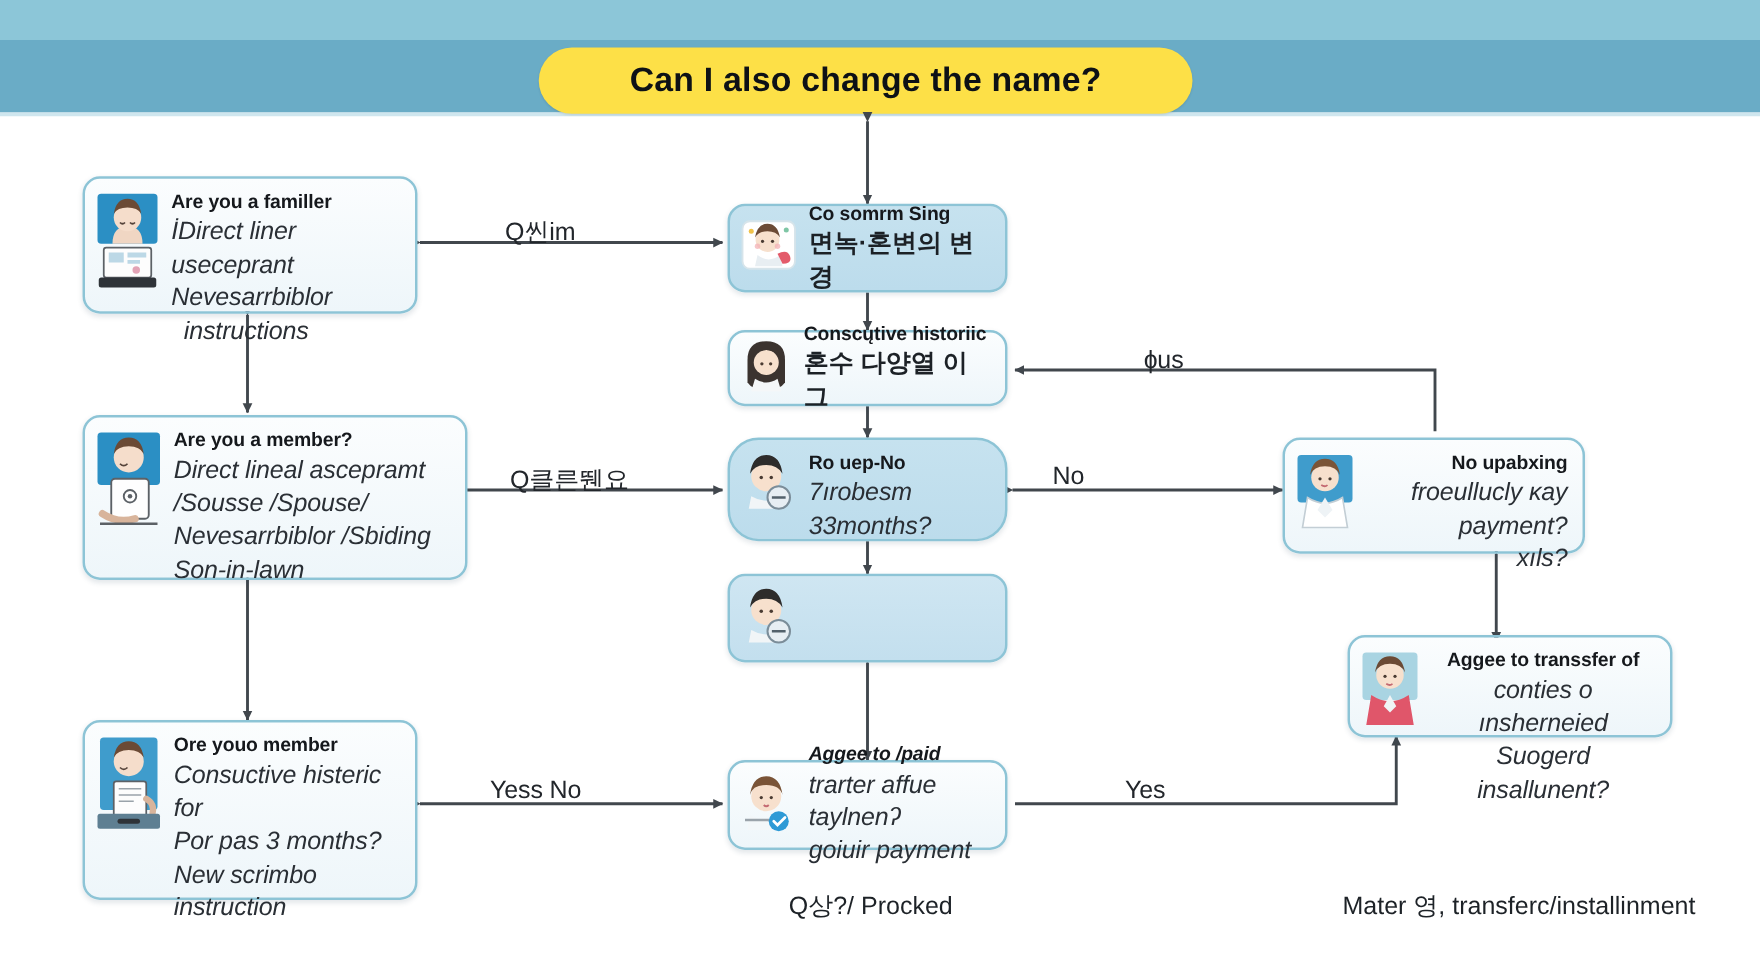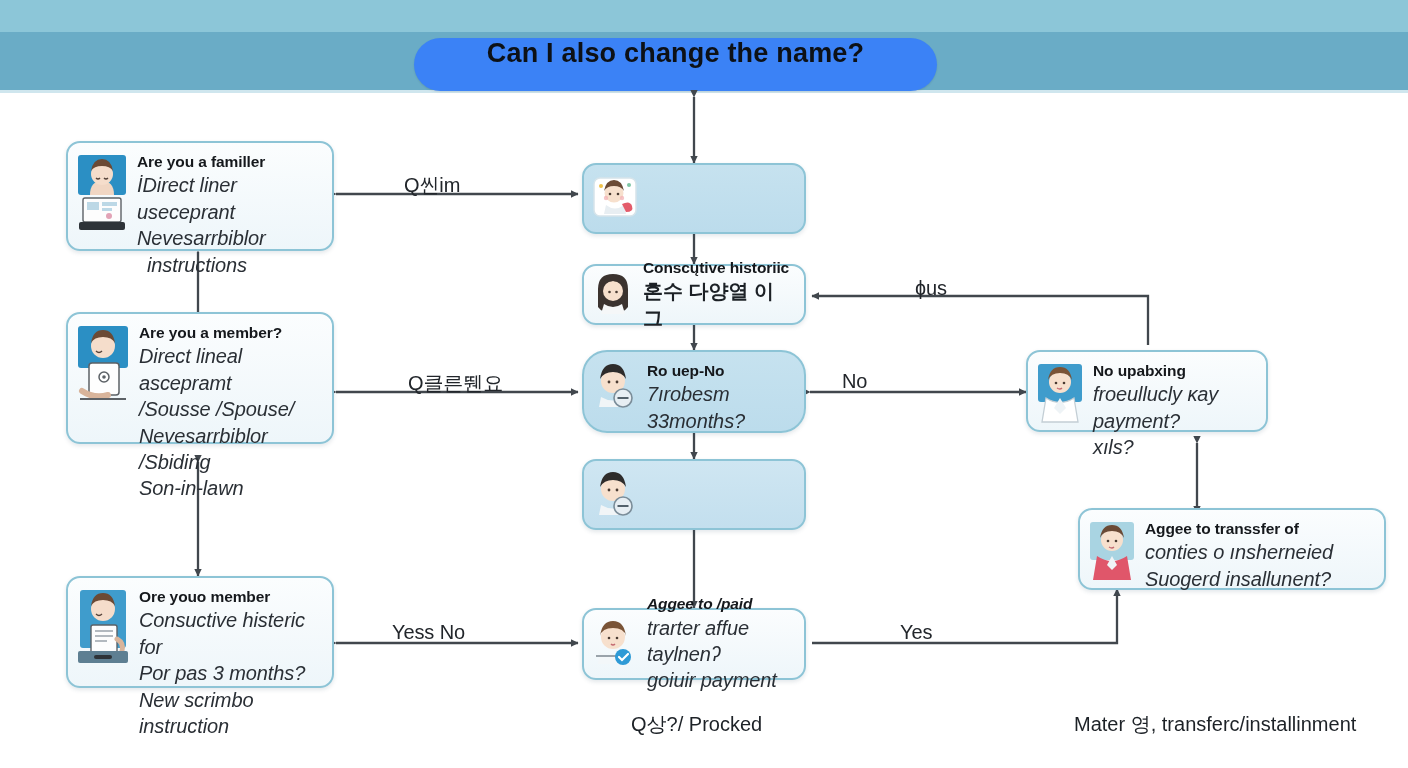--- a/index.html
+++ b/index.html
@@ -12,23 +12,23 @@
   }
   #canvas{position:relative;width:1408px;height:768px;}
 
   
   .band{position:absolute;left:0;width:1408px;}
   .band-top{top:0;height:32px;background:#8cc6d8;}
   .band-mid{top:32px;height:58px;background:#6aacc6;}
   .band-bottom-line{top:90px;height:3px;background:#cfe6ee;}
 
   .title-pill{
-    position:absolute;left:414px;top:38px;width:523px;height:53px;
-    background:#3b82f6;border-radius:27px;
-    display:flex;justify-content:center;
+    position:absolute;left:431px;top:38px;width:523px;height:53px;
+    background:#fde047;border-radius:27px;
+    display:flex;align-items:center;justify-content:center;
     box-shadow:0 1px 2px rgba(0,0,0,.10);
   }
   .title-pill span{
     font-size:27px;font-weight:bold;color:#0d1116;letter-spacing:.2px;
     white-space:nowrap;
   }
 
   
   #wires{position:absolute;left:0;top:0;width:1408px;height:768px;}
 
@@ -146,21 +146,21 @@
       </svg>
     </span>
     <span class="txt">
       <span class="hd" style="display: block;">Are you a familler</span>
       <span class="sub">İDirect liner useceprant</span><br>
       <span class="sub">Nevesarrbiblor</span><br>
       <span class="sub" style="padding-left:10px;display:inline-block;">instructions</span>
     </span>
   </div>
 
-  <div class="node" style="left:66px;top:312px;width:268px;height:132px;">
+  <div class="node" style="left:66px;top:332px;width:308px;height:132px;">
     <span class="avatar">
       <svg width="54" height="84" viewBox="0 0 54 84">
         <rect x="2" y="1" width="50" height="42" rx="3" fill="#2b8fc4"></rect>
         <circle cx="27" cy="21" r="12" fill="#f5ddcb"></circle>
         <path d="M15 18 q2-13 12-13 t12 13 q-3-6-12-6 t-12 6z" fill="#6b4a35"></path>
         <path d="M20 26 q3 3 6 0" stroke="#55433a" stroke-width="1.4" fill="none"></path>
         <rect x="13" y="38" width="30" height="32" rx="3" fill="#fefefe" stroke="#5c6166" stroke-width="1.5"></rect>
         <circle cx="28" cy="52" r="5" fill="none" stroke="#5c6166" stroke-width="1.5"></circle>
         <circle cx="28" cy="52" r="1.8" fill="#5c6166"></circle>
         <path d="M6 66 q12 8 26 4" stroke="#d8b49b" stroke-width="6" fill="none" stroke-linecap="round"></path>
@@ -169,21 +169,21 @@
     </span>
     <span class="txt">
       <span class="hd" style="display: block;">Are you a member?</span>
       <span class="sub">Direct lineal ascepramt</span><br>
       <span class="sub">/Sousse /Spouse/</span><br>
       <span class="sub">Nevesarrbiblor /Sbiding</span><br>
       <span class="sub">Son-in-lawn</span>
     </span>
   </div>
 
-  <div class="node" style="left:66px;top:576px;width:268px;height:112px;">
+  <div class="node" style="left:66px;top:576px;width:268px;height:144px;">
     <span class="avatar">
       <svg width="54" height="82" viewBox="0 0 54 82">
         <rect x="4" y="1" width="46" height="58" rx="3" fill="#3f9ccc"></rect>
         <circle cx="27" cy="20" r="12" fill="#f5ddcb"></circle>
         <path d="M15 17 q2-13 12-13 t12 13 q-3-6-12-6 t-12 6z" fill="#6b4a35"></path>
         <path d="M20 25 q3 3 6 0" stroke="#55433a" stroke-width="1.3" fill="none"></path>
         <rect x="15" y="36" width="26" height="28" rx="2" fill="#fdfdfd" stroke="#5c6166" stroke-width="1.4"></rect>
         <path d="M19 42h18 M19 47h18 M19 52h12" stroke="#9aa3aa" stroke-width="1.3"></path>
         <path d="M41 50 q7 4 5 12" stroke="#d8b49b" stroke-width="5" fill="none" stroke-linecap="round"></path>
         <rect x="2" y="62" width="50" height="12" rx="2" fill="#5e7f92"></rect>
@@ -207,20 +207,24 @@
         <circle cx="18" cy="20" r="1.3" fill="#4a3b32"></circle>
         <circle cx="26" cy="20" r="1.3" fill="#4a3b32"></circle>
         <circle cx="14" cy="24" r="2.2" fill="#f3b2b6" opacity=".75"></circle>
         <circle cx="30" cy="24" r="2.2" fill="#f3b2b6" opacity=".75"></circle>
         <path d="M14 31 q9 7 18 0 l2 9 H12z" fill="#e8eef2"></path>
         <path d="M30 30 q8-4 10 2 t-6 6z" fill="#e35b6a"></path>
         <circle cx="9" cy="12" r="2" fill="#f0c24a"></circle>
         <circle cx="37" cy="11" r="2" fill="#7fc6a5"></circle>
       </svg>
     </span>
+    <span class="txt">
+      <span class="hd" style="display: block;">Co somrm Sing</span>
+      <span class="sub kr">면녹·혼변의 변경</span>
+    </span>
   </div>
 
   <div class="node" style="left:582px;top:264px;width:224px;height:61px;align-items:center;">
     <span class="avatar" style="margin-top:0;">
       <svg width="42" height="44" viewBox="0 0 42 44">
         <path d="M6 18 q0-15 15-15 t15 15 v18 q-4 6-15 6 t-15-6z" fill="#3b332f"></path>
         <circle cx="21" cy="20" r="10" fill="#f7e0cd"></circle>
         <path d="M10 16 q2-12 11-12 t11 12 q-4-6-11-6 t-11 6z" fill="#3b332f"></path>
         <circle cx="17.5" cy="21" r="1.3" fill="#4a3b32"></circle>
         <circle cx="24.5" cy="21" r="1.3" fill="#4a3b32"></circle>
@@ -279,41 +283,41 @@
         <path d="M27 39 l3 3 l6-6" stroke="#ffffff" stroke-width="2.2" fill="none" stroke-linecap="round"></path>
       </svg>
     </span>
     <span class="txt">
       <span class="hd it" style="display: block;">Agɡee to /paid</span>
       <span class="sub">trarter affue taylnenʔ</span><br>
       <span class="sub">ɡoiuir payment</span>
     </span>
   </div>
 
-  <div class="node" style="left:1026px;top:350px;width:242px;height:82px;">
+  <div class="node" style="left:1026px;top:350px;width:242px;height:93px;text-align:right;">
     <span class="avatar">
       <svg width="48" height="62" viewBox="0 0 48 62">
         <rect x="2" y="1" width="44" height="38" rx="3" fill="#3f9ccc"></rect>
         <circle cx="24" cy="19" r="11" fill="#f7e0cd"></circle>
         <path d="M12 17 q2-13 12-13 t12 13 q-3-7-12-7 t-12 7z" fill="#7a5437"></path>
         <circle cx="20" cy="20" r="1.3" fill="#4a3b32"></circle>
         <circle cx="28" cy="20" r="1.3" fill="#4a3b32"></circle>
         <path d="M21 25 q3 2 5 0" stroke="#c46a72" stroke-width="1.4" fill="none"></path>
         <path d="M10 35 q14 9 28 0 l4 24 H6z" fill="#ffffff" stroke="#c3ced5" stroke-width="1.3"></path>
         <path d="M24 35 l-6 10 l6 6 l6-6z" fill="#eef3f6"></path>
       </svg>
     </span>
     <span class="txt">
       <span class="hd" style="display: block;">No upabxing</span>
       <span class="sub">froeullucly ĸay payment?</span><br>
       <span class="sub">xıls?</span>
     </span>
   </div>
 
-  <div class="node" style="left:1078px;top:508px;width:308px;height:82px;">
+  <div class="node" style="left:1078px;top:508px;width:260px;height:82px;text-align:center;">
     <span class="avatar">
       <svg width="48" height="62" viewBox="0 0 48 62">
         <rect x="2" y="1" width="44" height="38" rx="3" fill="#a9d4e2"></rect>
         <circle cx="24" cy="19" r="11" fill="#f7e0cd"></circle>
         <path d="M12 17 q2-13 12-13 t12 13 q-3-7-12-7 t-12 7z" fill="#6b4a35"></path>
         <circle cx="20" cy="20" r="1.3" fill="#4a3b32"></circle>
         <circle cx="28" cy="20" r="1.3" fill="#4a3b32"></circle>
         <path d="M21 26 q3 2 5 0" stroke="#c46a72" stroke-width="1.4" fill="none"></path>
         <path d="M9 35 q15 10 30 0 l4 24 H5z" fill="#e0566a"></path>
         <path d="M24 35 l-5 9 l5 5 l5-5z" fill="#f0f4f6"></path>

